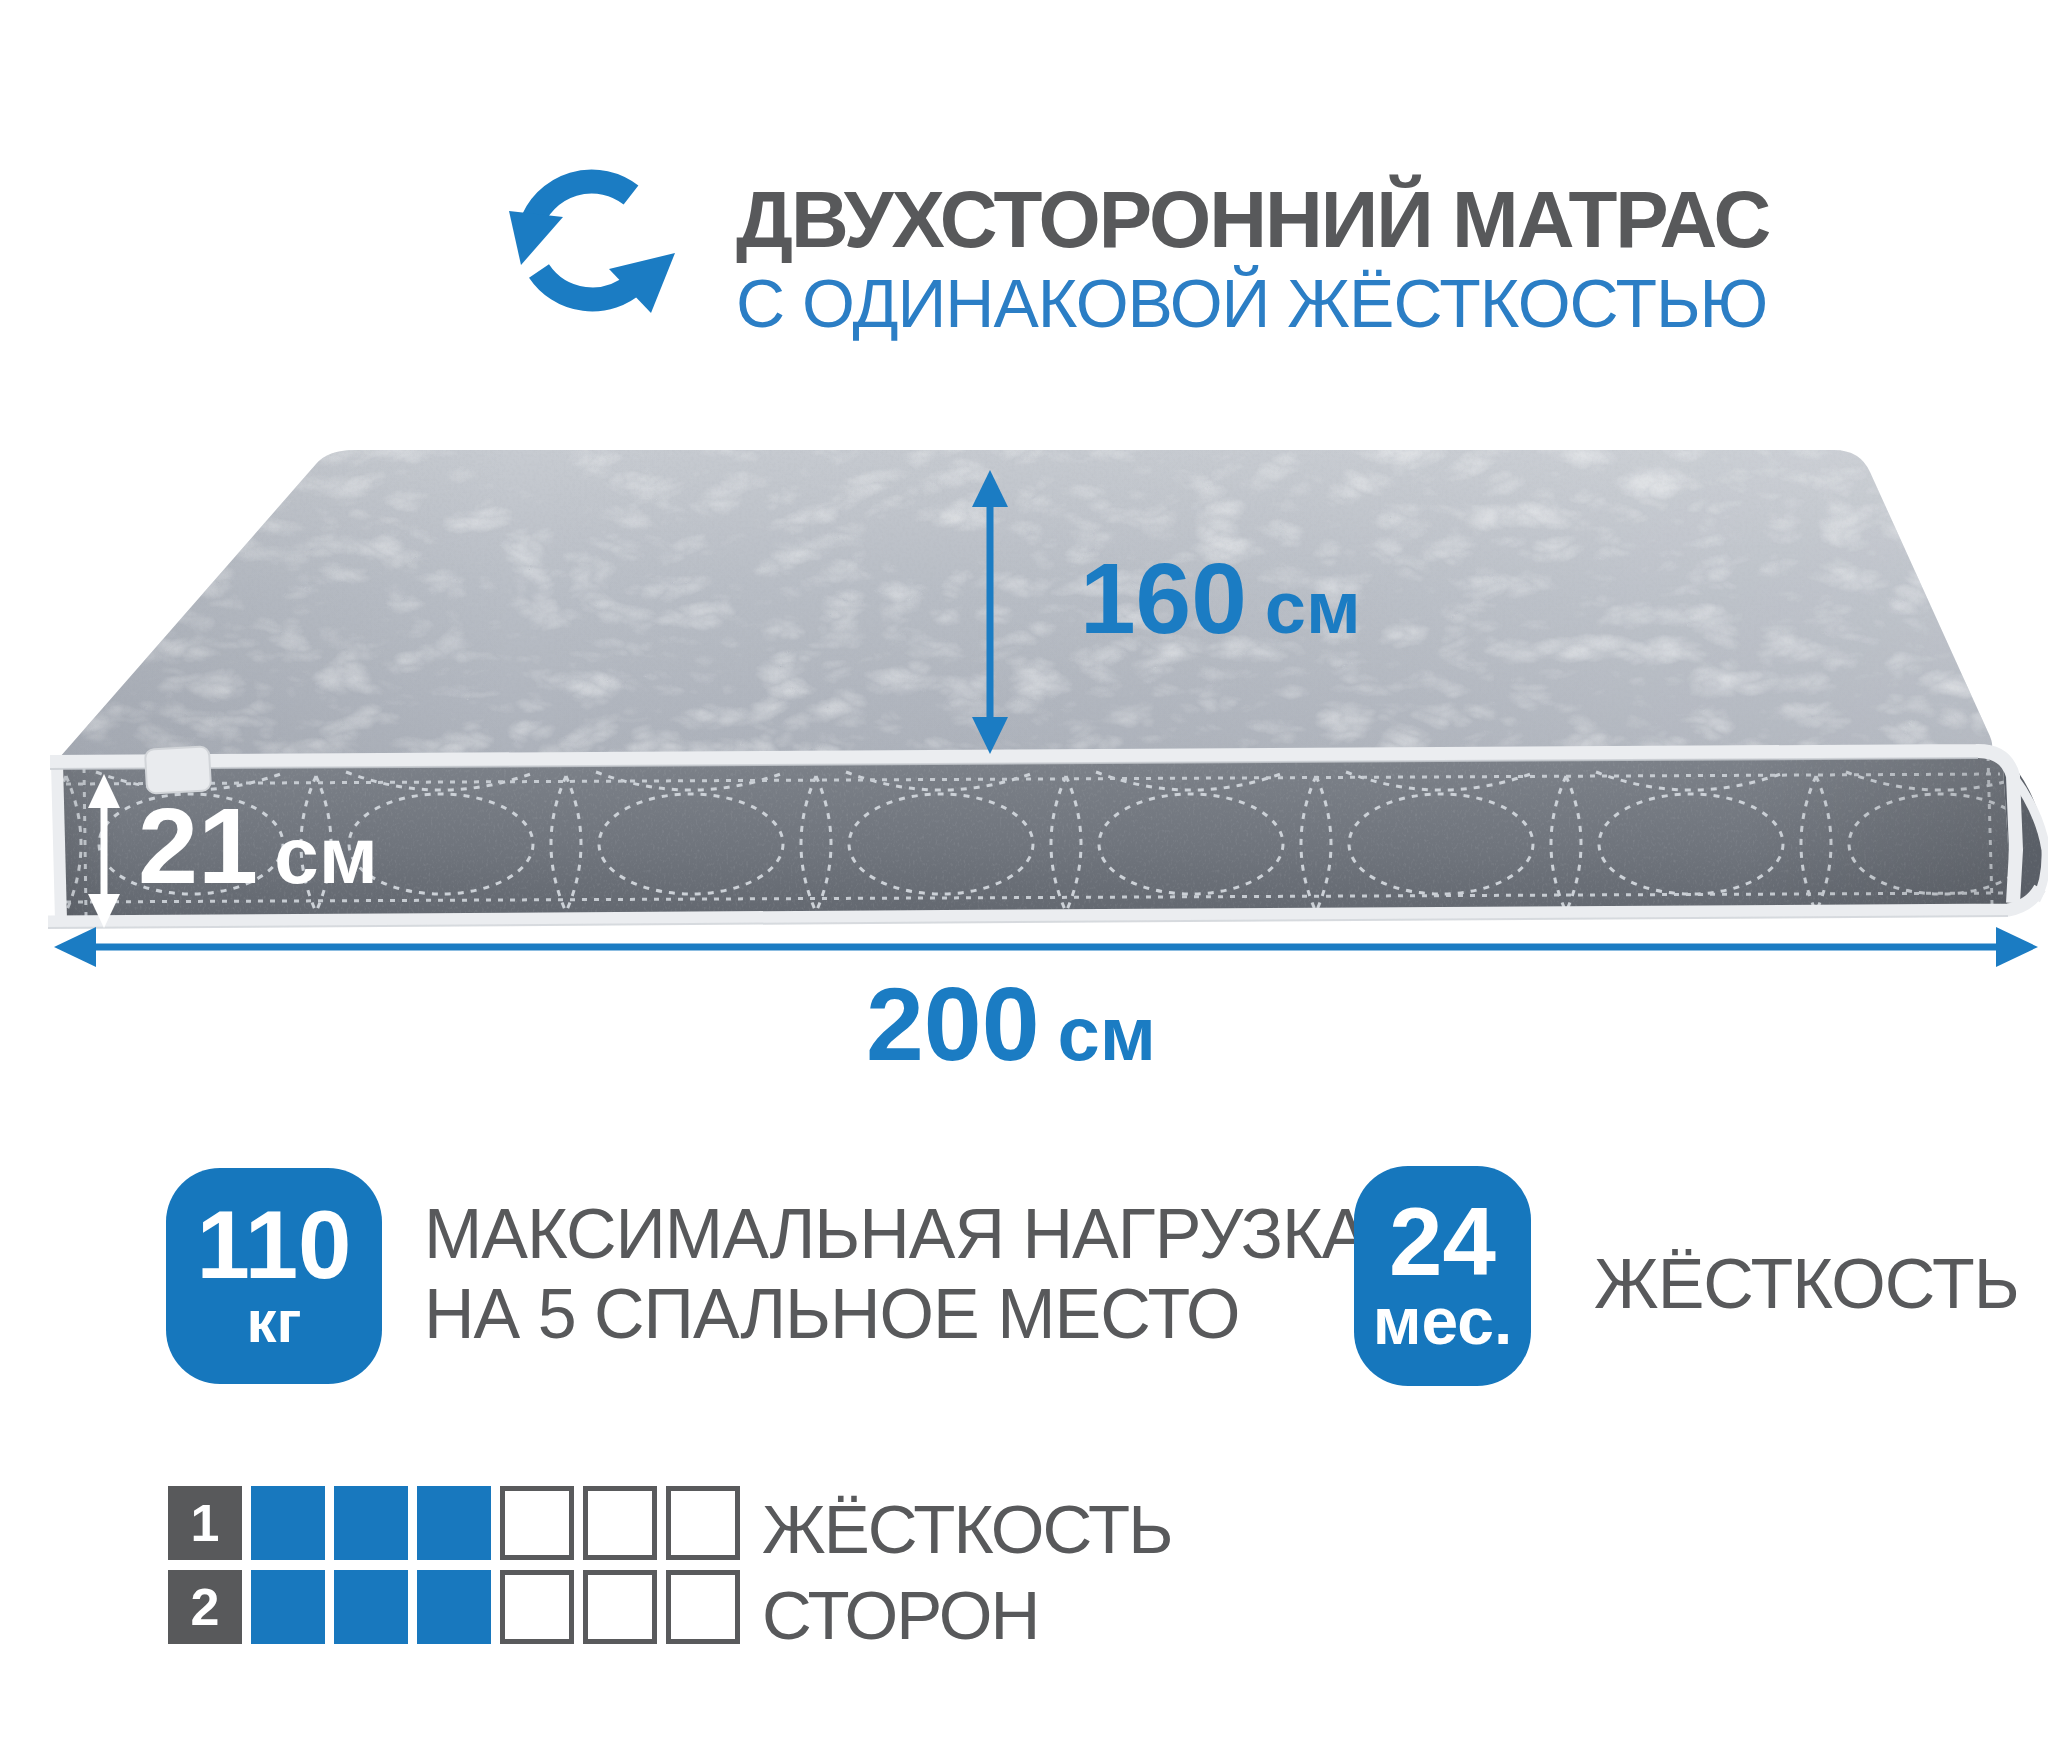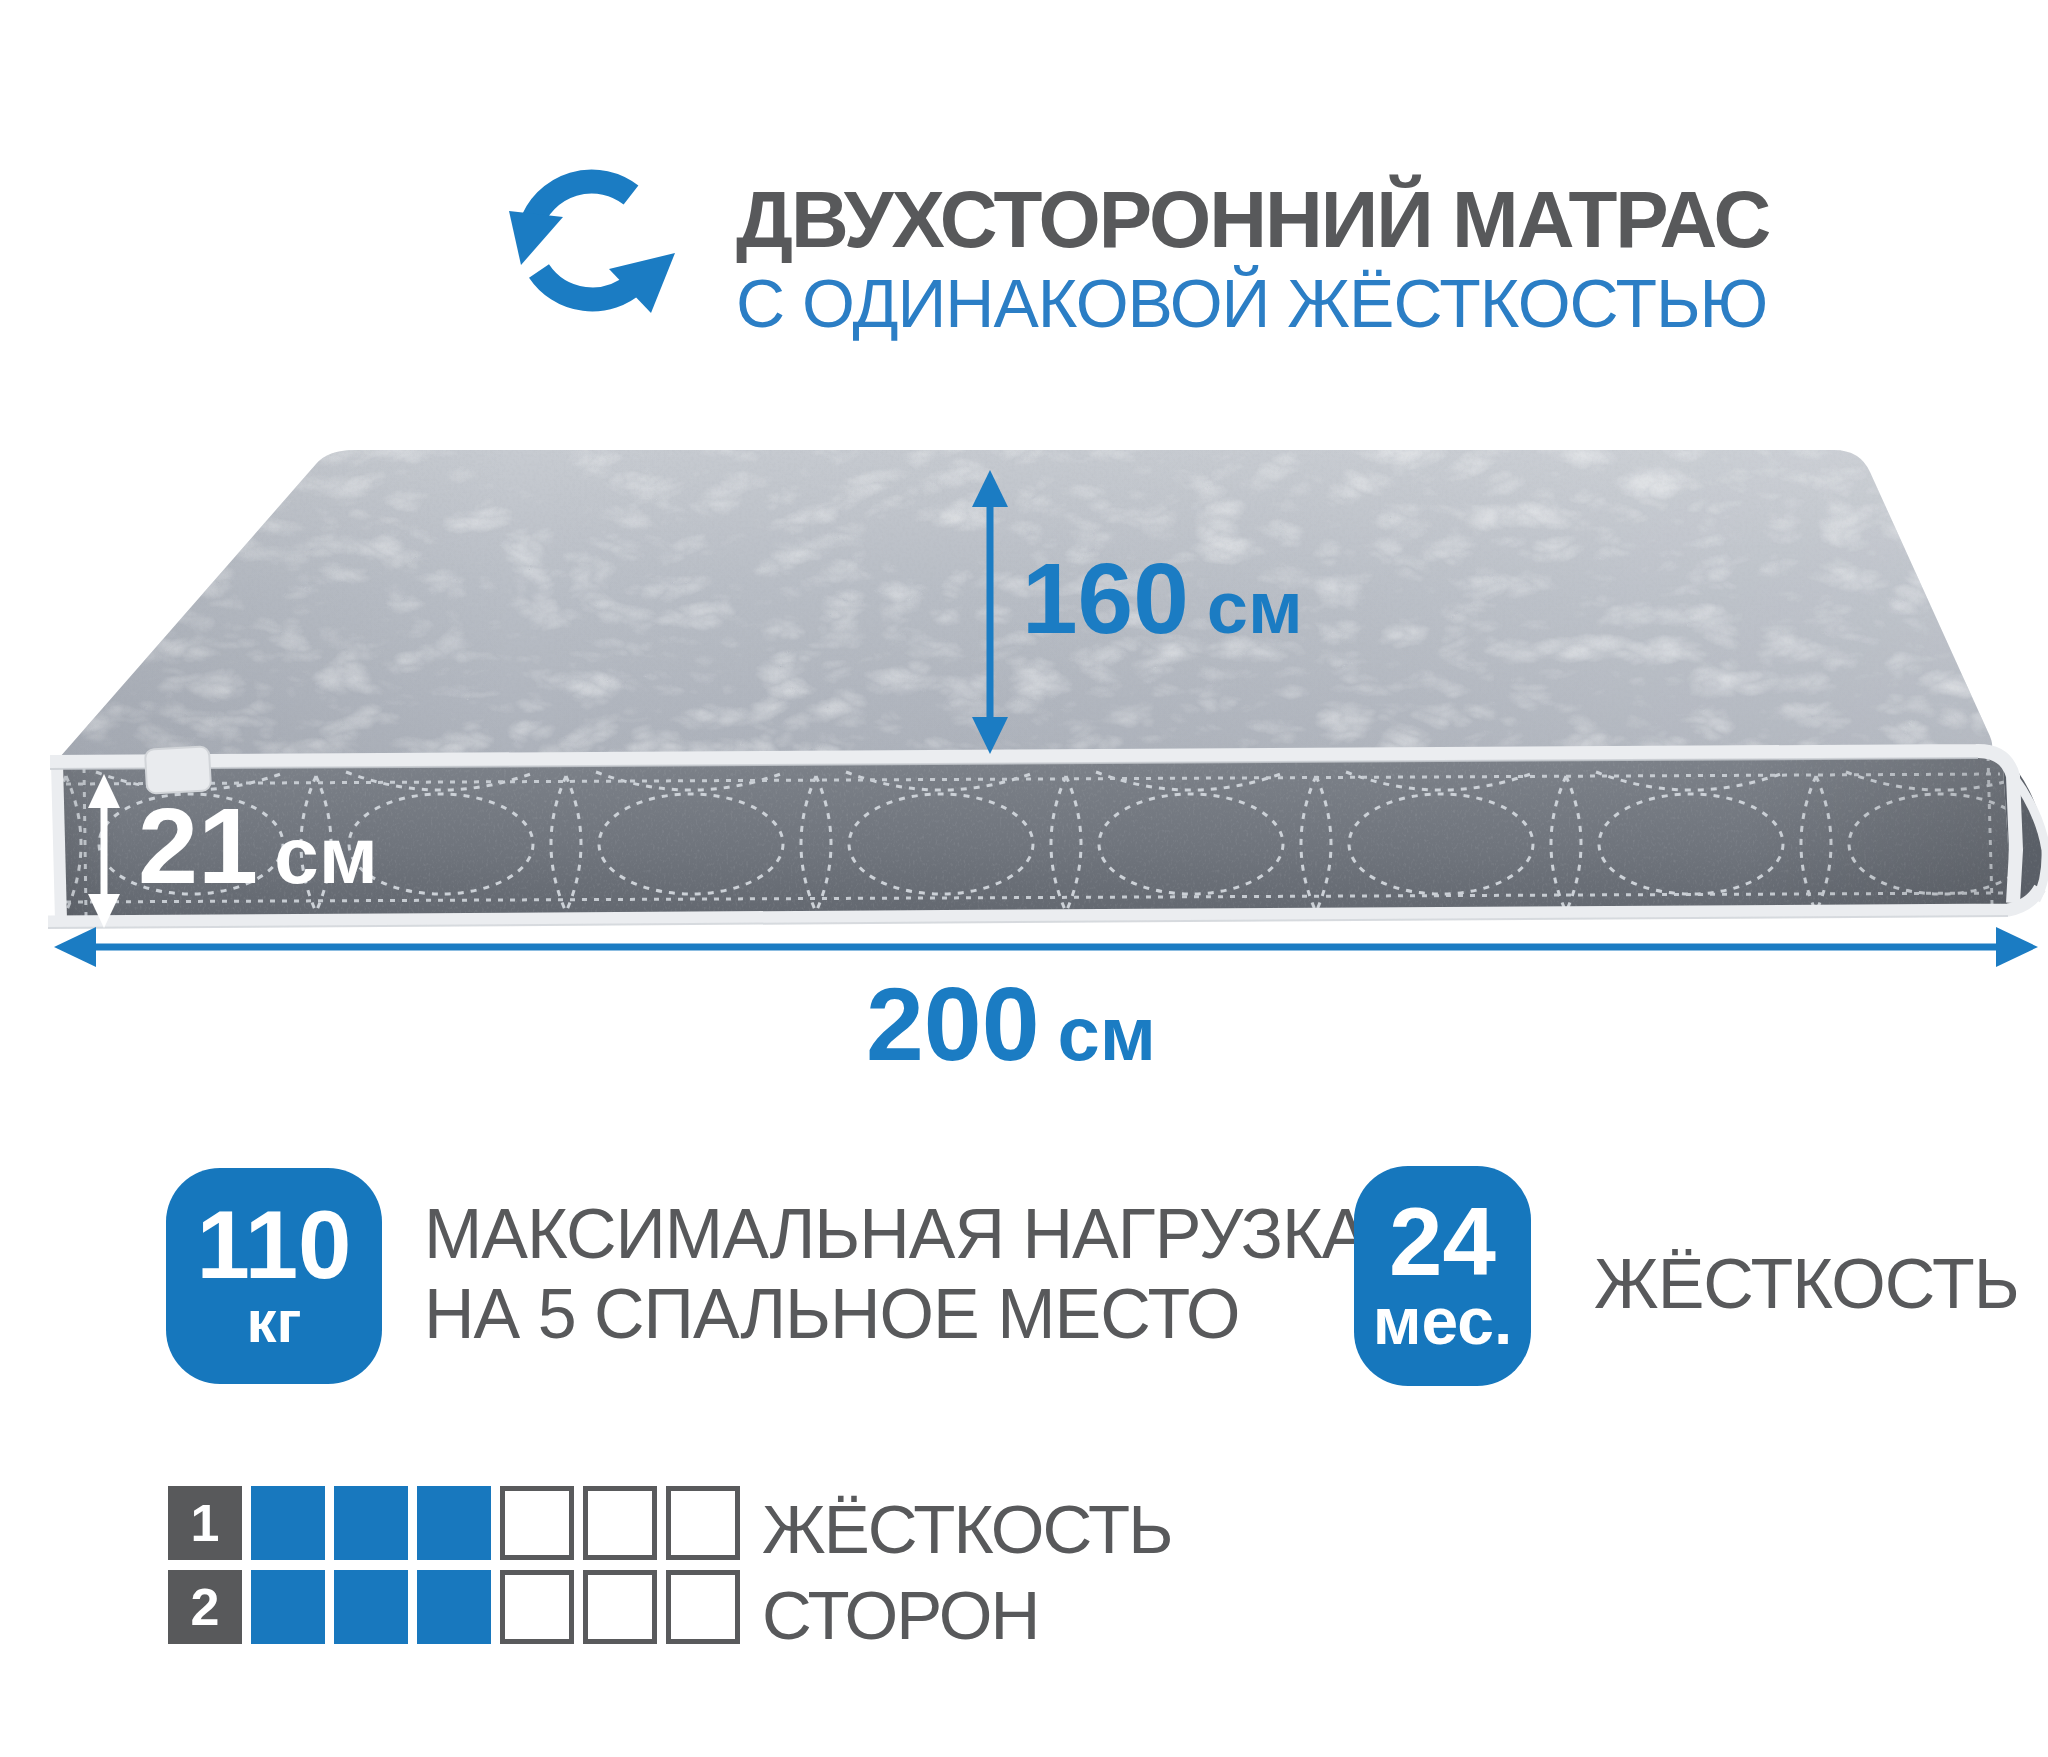--- a/index.html
+++ b/index.html
@@ -16,21 +16,21 @@
   .abs{position:absolute;}
 
   
   .title-line1{left:736px;top:174px;font-size:80px;font-weight:bold;color:var(--gray);letter-spacing:-2px;white-space:nowrap;}
   .title-line2{left:736px;top:264px;font-size:68px;font-weight:normal;color:#2b7ec5;letter-spacing:-1px;white-space:nowrap;text-align:right;}
 
   
   .dim{display:flex;align-items:baseline;white-space:nowrap;font-weight:bold;color:var(--accent);}
   .dim .val{font-size:100px;line-height:1;}
   .dim .unit{font-size:74px;line-height:1;margin-left:18px;}
-  .dim-width{left:1022px;top:548px;}
+  .dim-width{left:1080px;top:548px;}
   .dim-thickness{left:138px;top:792px;color:#ffffff;}
   .dim-thickness .val{font-size:108px;color:#ffffff;}
   .dim-thickness .unit{font-size:80px;color:#ffffff;margin-left:16px;}
   .dim-length{left:866px;top:972px;}
   .dim-length .val{font-size:104px;}
   .dim-length .unit{font-size:76px;}
 
   
   .badge{background:var(--badge);border-radius:54px;display:flex;flex-direction:column;align-items:center;justify-content:center;color:#fff;text-align:right;}
   .badge .bval{font-size:96px;font-weight:bold;line-height:0.95;}

